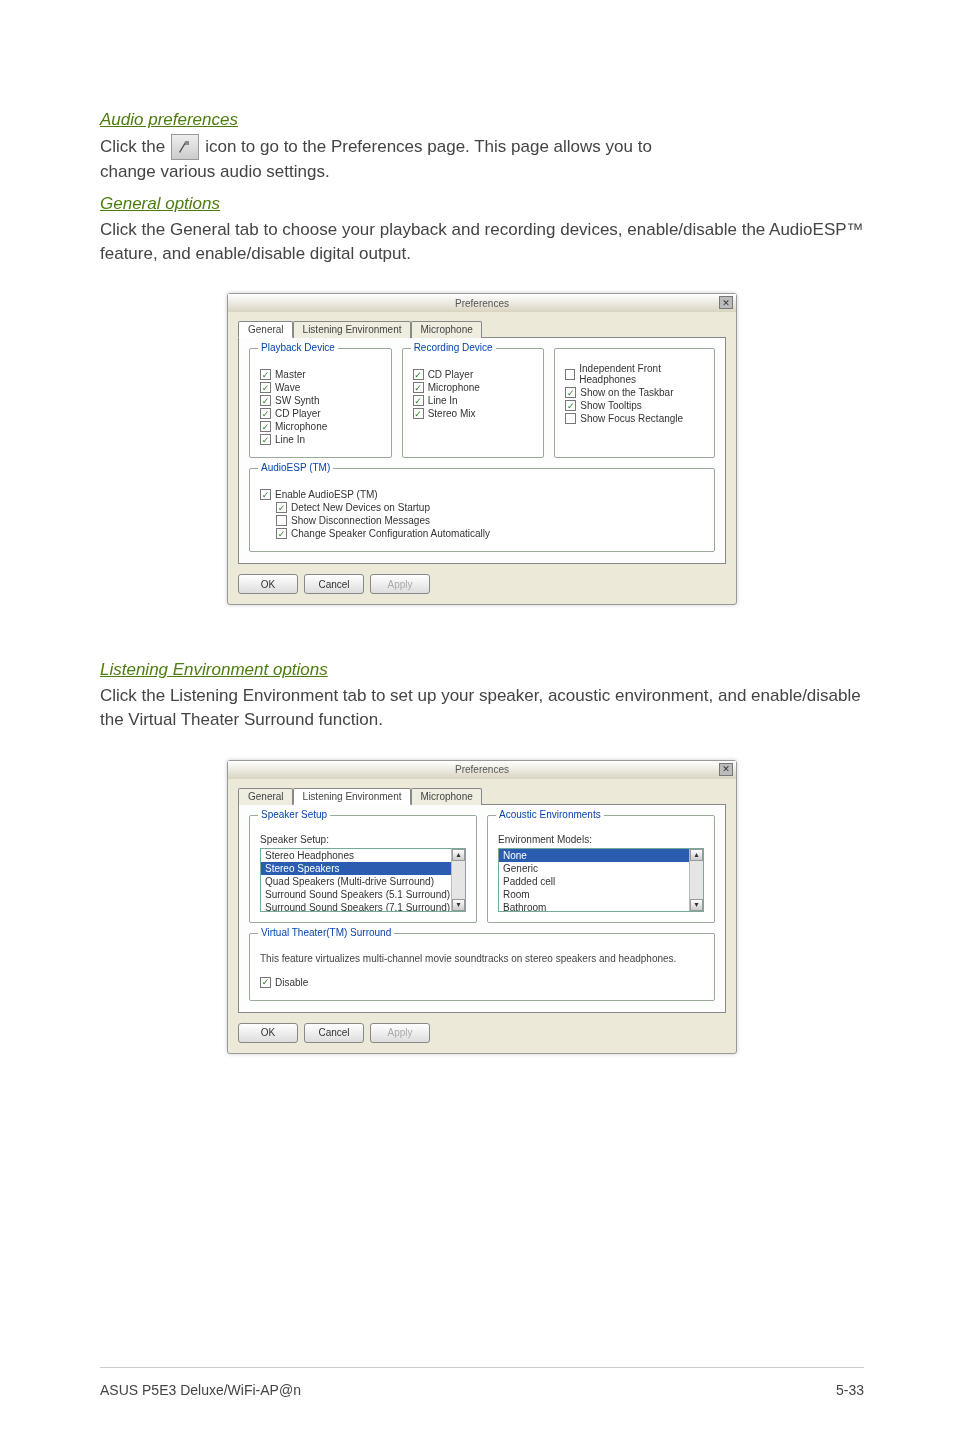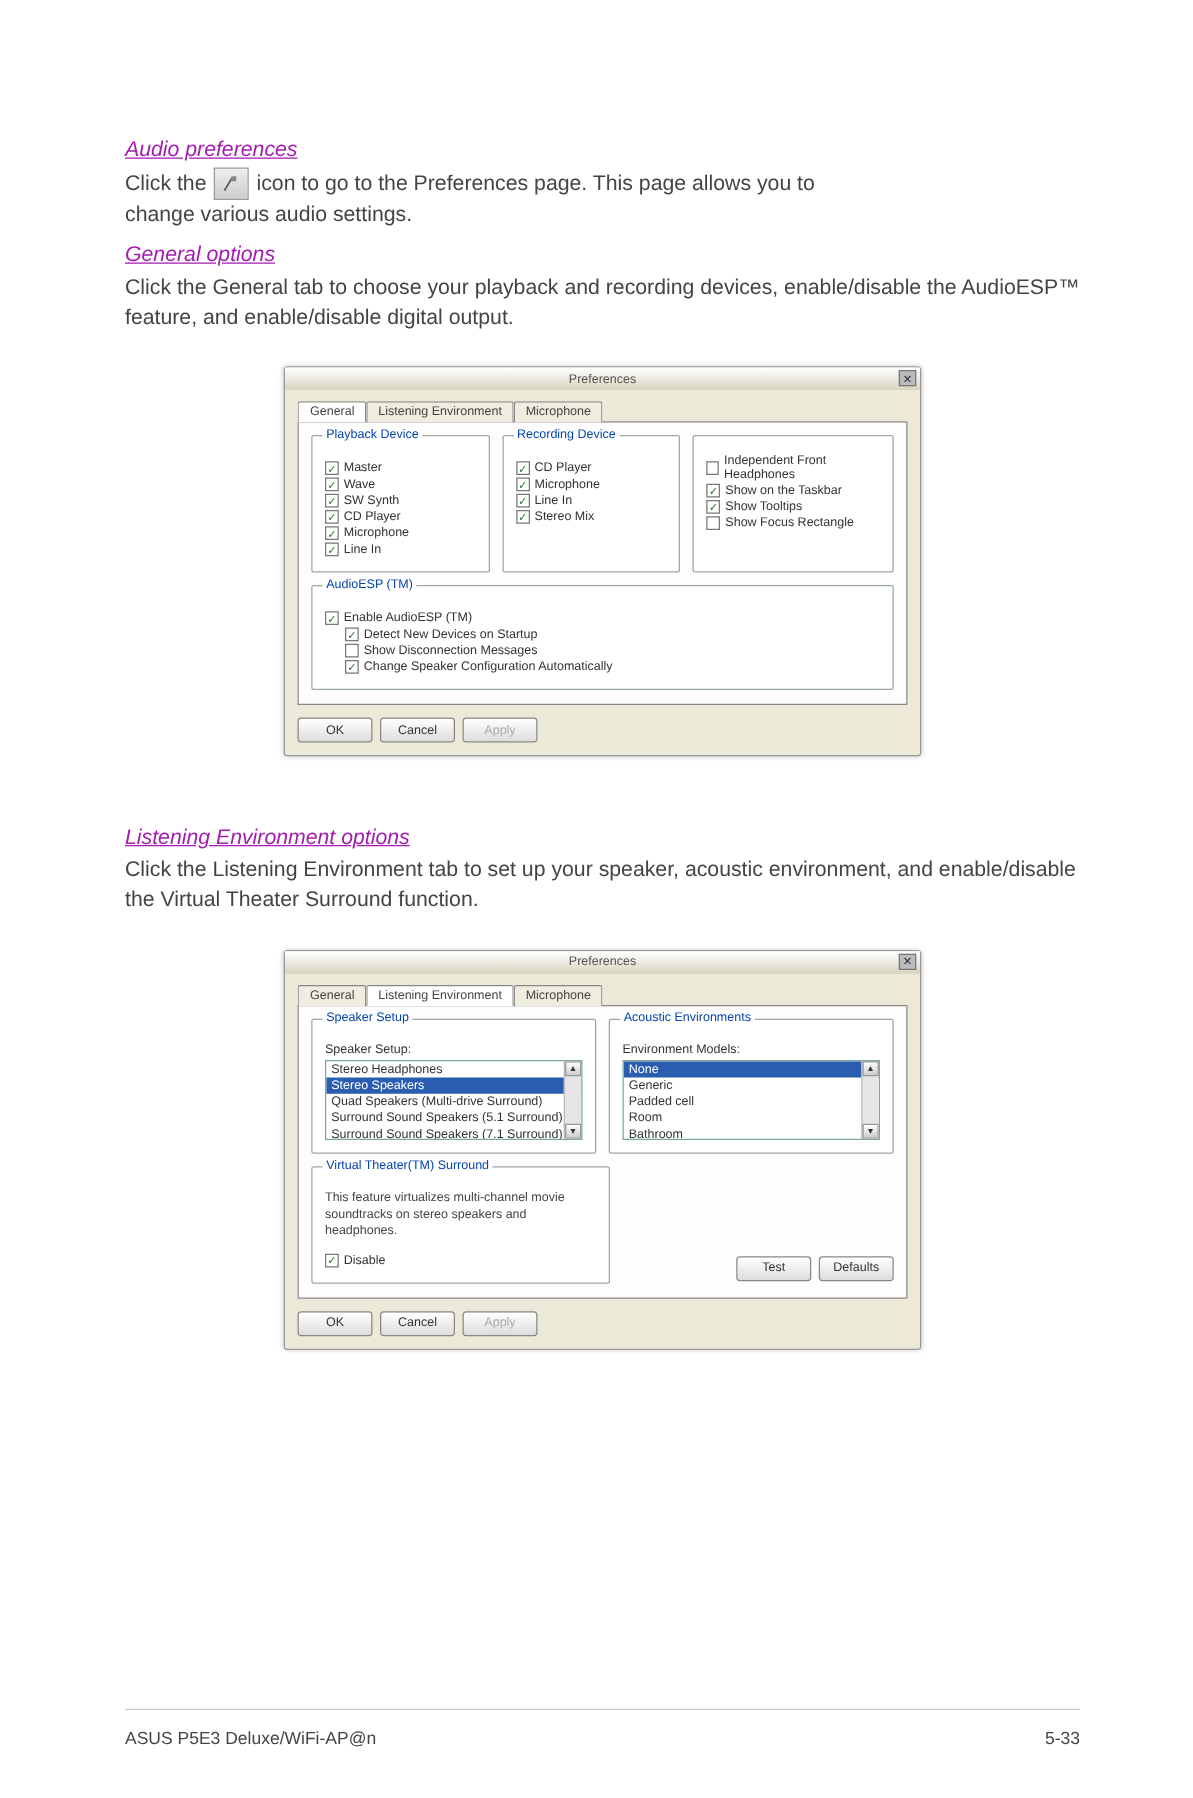--- a/index.html
+++ b/index.html
@@ -9,21 +9,21 @@
       background: #fff;
       font-family: Arial, Helvetica, sans-serif;
       color: #333;
       position: relative;
       padding: 110px 90px 50px 100px;
     }
     .section-heading {
       font-size: 17px;
       font-style: italic;
       text-decoration: underline;
-      color: #a21caf;
+      color: #4d7c0f;
       margin-bottom: 4px;
     }
     .body-text {
       font-size: 17px;
       color: #444;
       line-height: 1.4;
     }
     .inline-row { display: flex; align-items: center; gap: 6px; flex-wrap: wrap; }
     .icon-box {
       width: 28px; height: 26px;
@@ -342,24 +342,20 @@
       <div class="row" style="margin-top:10px;">
         <div class="groupbox" style="flex:1;">
           <span class="legend">Virtual Theater(TM) Surround</span>
           <div class="vt-text">This feature virtualizes multi-channel movie soundtracks on stereo speakers and headphones.</div>
           <div style="height:10px;"></div>
           <div class="cb">
             <span class="box">✓</span>
             <span>Disable</span>
           </div>
         </div>
-        <div style="flex:1; display:flex; align-items:flex-end; justify-content:flex-end; gap:6px; padding-bottom:2px;">
-          <div class="winbtn">Test</div>
-          <div class="winbtn">Defaults</div>
-        </div>
       </div>
     </div>
     <div class="btnrow">
       <div class="winbtn">OK</div>
       <div class="winbtn">Cancel</div>
       <div class="winbtn disabled">Apply</div>
     </div>
   </div>
 </div>
 </div>

